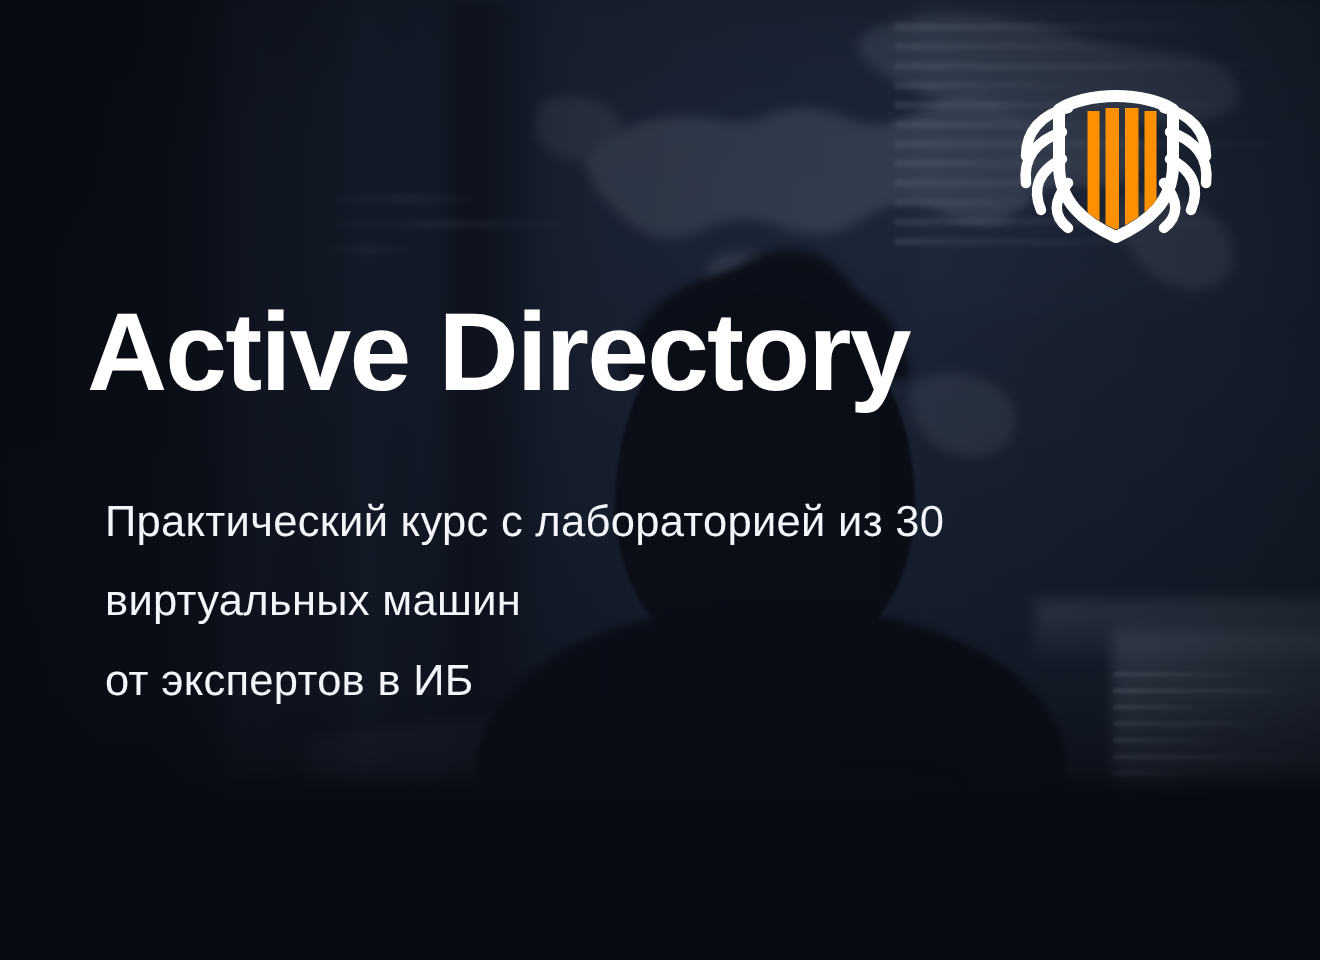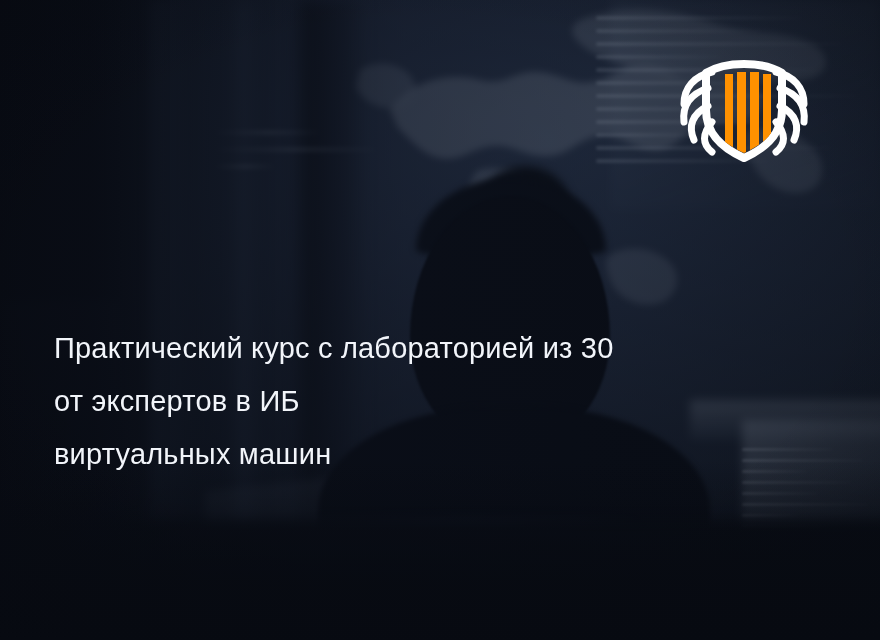--- a/index.html
+++ b/index.html
@@ -182,21 +182,21 @@
     position:absolute; left:58px; top:198px;
     color:#ffffff;
     font-size:74px;
     font-weight:bold;
     letter-spacing:-1.2px;
     line-height:1;
     white-space:nowrap;
   }
 
   .subtitle {
-    position:absolute; left:54px; top:322px;
+    position:absolute; left:70px; top:322px;
     width:740px;
     color:#f2f5fa;
     font-size:29px;
     font-weight:300;
     line-height:53px;
     letter-spacing:.2px;
   }
   .subtitle .ln { display:block; white-space:nowrap; }
 
   
@@ -290,25 +290,26 @@
     <div class="sil-floor"></div>
 
     <div class="bg-tint"></div>
     <div class="bg-vignette"></div>
     <div class="bg-bottomfade"></div>
   </div>
 
   <div class="content">
 
 
+    <h1 class="title">Active Directory</h1>
 
     <div class="subtitle">
       <span class="ln">Практический курс с лабораторией из 30</span>
+      <span class="ln">виртуальных машин</span>
       <span class="ln">от экспертов в ИБ</span>
-      <span class="ln">виртуальных машин</span>
     </div>
 
     <div class="logo">
       <svg viewBox="0 0 152 118" xmlns="http://www.w3.org/2000/svg">
         <g fill="none" stroke="#ffffff" stroke-width="7" stroke-linecap="round">
 
           <path d="M44,24 C26,28 16,40 16,56"></path>
           <path d="M40,40 C22,46 14,58 16,74"></path>
           <path d="M40,58 C24,66 20,78 26,92"></path>
           <path d="M44,74 C34,86 34,96 44,104"></path>

